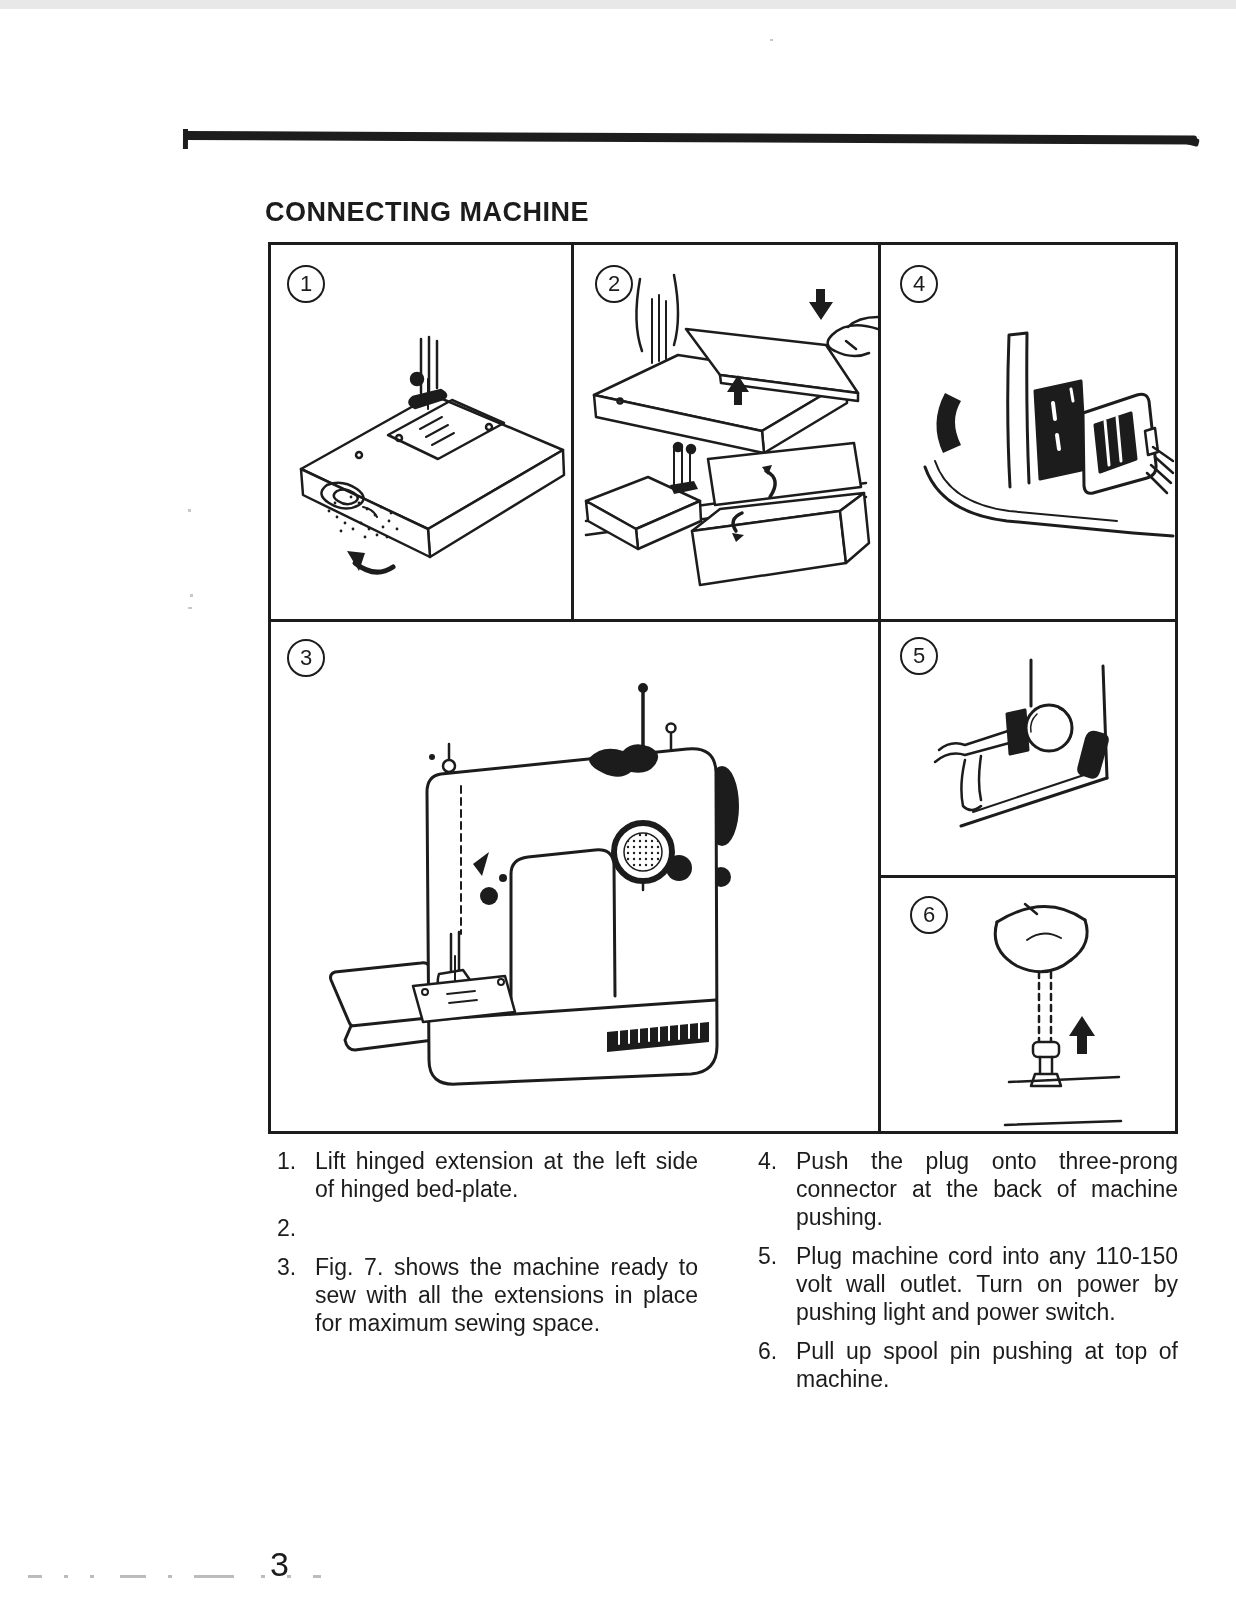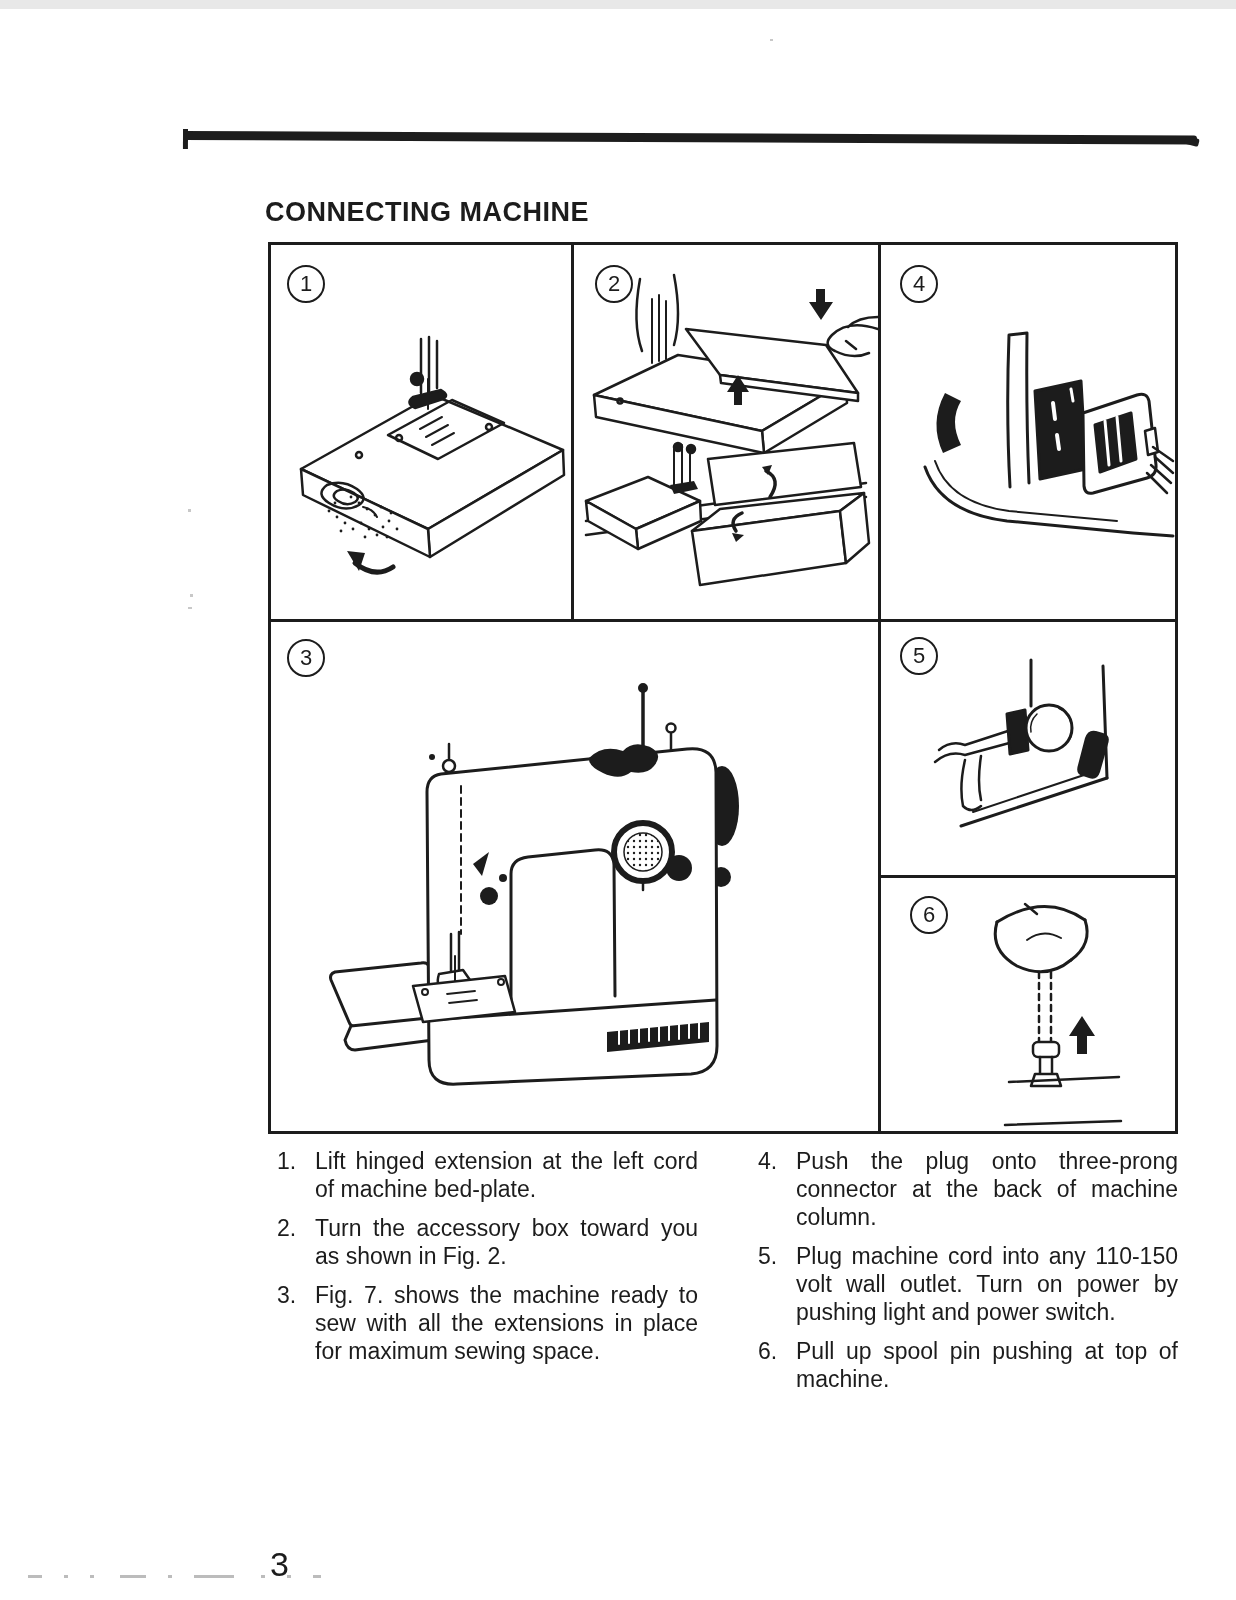--- a/index.html
+++ b/index.html
@@ -279,42 +279,41 @@
           <path d="M124 247 L240 243" stroke-width="2.5"></path>
         </g>
       </svg>
     </div>
   </div>
 
   <div class="instr-col" id="instr-left">
     <div class="instr">
       <span class="num">1.</span>
       <div class="body">
-          <p>Lift hinged extension at the left cord of machine bed-plate.</p>
+          <p>Lift hinged extension at the left side of hinged bed-plate.</p>
         </div>
     </div>
     <div class="instr">
       <span class="num">2.</span>
       <div class="body">
-        <p>Turn the accessory box toward you as shown in Fig. 2.</p>
       </div>
     </div>
     <div class="instr">
       <span class="num">3.</span>
       <div class="body">
           <p>Fig. 7. shows the machine ready to sew with all the extensions in place for maximum sewing space.</p>
         </div>
     </div>
   </div>
 
   <div class="instr-col" id="instr-right">
     <div class="instr">
       <span class="num">4.</span>
       <div class="body">
-          <p>Push the plug onto three-prong connector at the back of machine column.</p>
+          <p>Push the plug onto three-prong connector at the back of machine pushing.</p>
         </div>
     </div>
     <div class="instr">
       <span class="num">5.</span>
       <div class="body">
           <p>Plug machine cord into any 110-150 volt wall outlet.  Turn on power by pushing light and power switch.</p>
         </div>
     </div>
     <div class="instr">
       <span class="num">6.</span>

